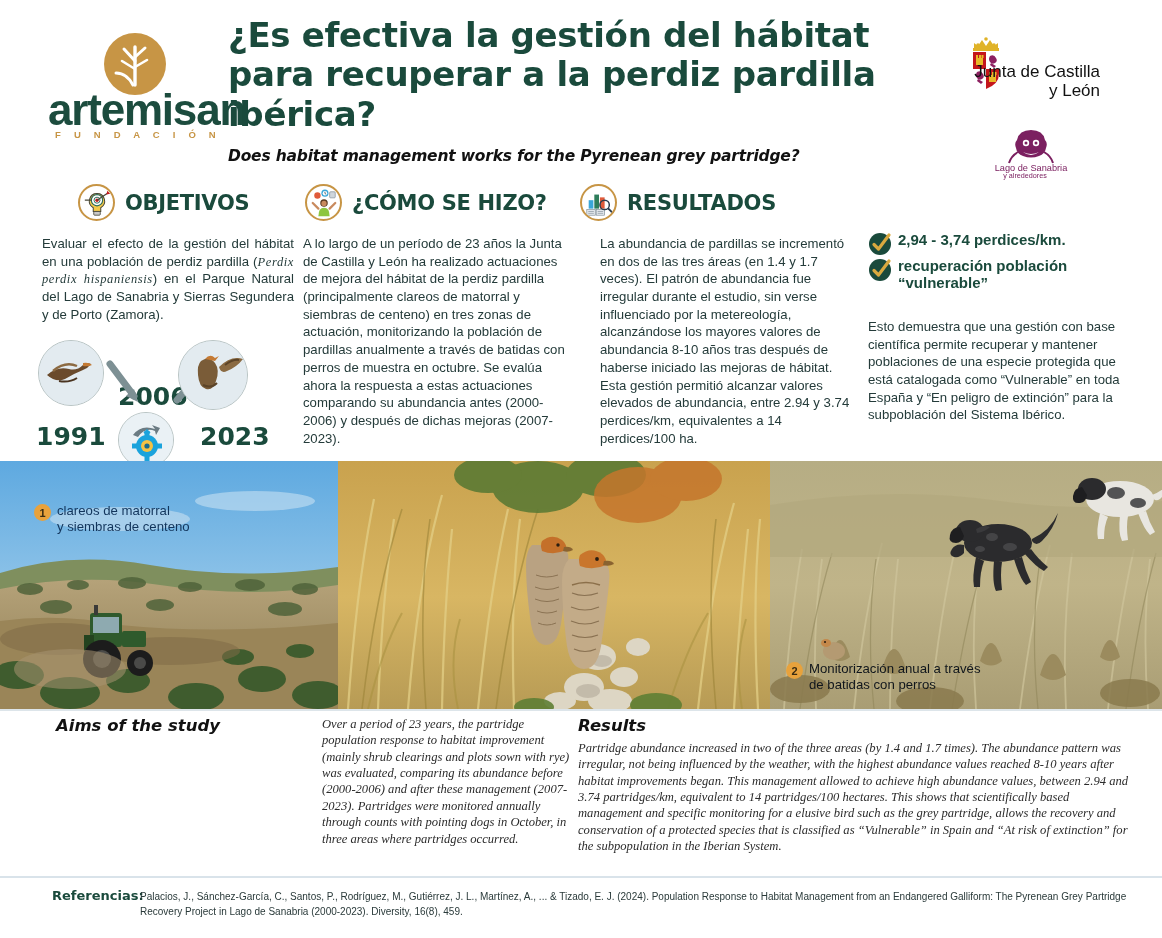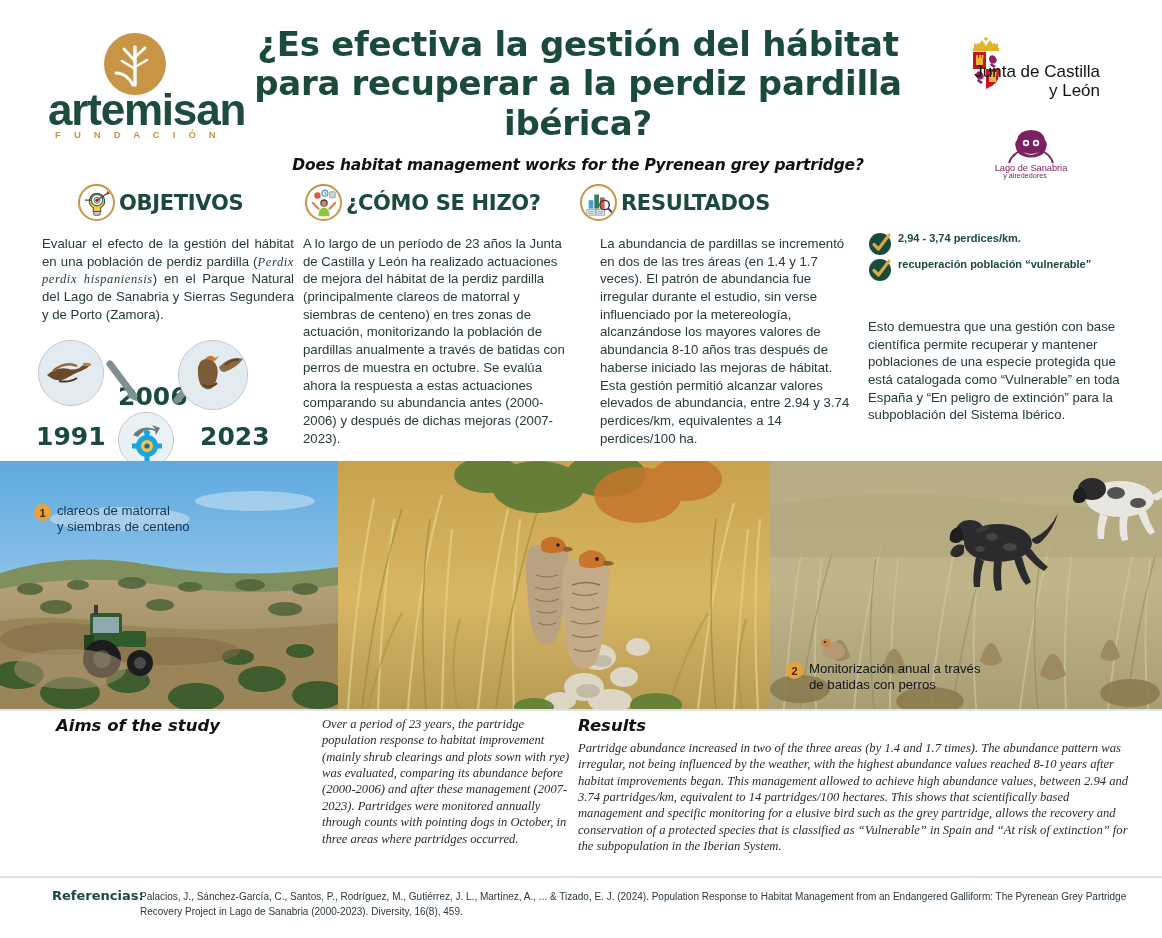--- a/index.html
+++ b/index.html
@@ -26,21 +26,21 @@
     font-size:44px; font-weight:700; color:#1c4c3e; letter-spacing:-1.2px;
     text-align:right; line-height:1;
   }
   .art-sub {
     position:absolute; left:0; top:96px; width:180px;
     font-family:"Liberation Sans", sans-serif;
     font-size:9.5px; font-weight:700; color:#c79545; letter-spacing:5.2px;
     text-align:center;
   }
 
-  .title-block { position:absolute; left:228px; top:25px; width:700px; text-align:center; }
+  .title-block { position:absolute; left:228px; top:16px; width:700px; }
   .title-main {
     font-family:"DejaVu Sans", sans-serif;
     font-size:34px; font-weight:700; color:#1a4a3c; line-height:1.16;
     letter-spacing:-0.3px;
   }
   .title-sub {
     margin-top:13px;
     font-family:"DejaVu Sans", sans-serif;
     font-size:15.5px; font-weight:700; font-style:italic; color:#111;
     letter-spacing:-0.2px;
@@ -49,21 +49,21 @@
   .logo-junta { position:absolute; left:960px; top:32px; width:140px; height:82px; }
   .junta-shield { position:absolute; left:0px; top:0px; width:56px; height:72px; }
   .junta-text {
     position:absolute; left:8px; top:30px; width:132px;
     font-family:"Liberation Sans", sans-serif; color:#111;
     font-size:17px; font-weight:400; line-height:1.12; text-align:right;
   }
   .logo-sanabria { position:absolute; left:985px; top:128px; width:92px; height:52px; }
 
   
-  .sec-head { position:absolute; display:flex; align-items:center; gap:4px; }
+  .sec-head { position:absolute; display:flex; align-items:center; gap:10px; }
   .sec-icon {
     width:37px; height:37px; border-radius:50%;
     border:2.5px solid #c79545; background:#fff;
     display:flex; align-items:center; justify-content:center;
     flex:0 0 auto; overflow:hidden;
   }
   .sec-title {
     font-family:"DejaVu Sans", sans-serif;
     font-size:21px; font-weight:700; color:#1a4a3c; letter-spacing:-0.3px;
     white-space:nowrap;
@@ -87,21 +87,21 @@
     position:absolute; font-family:"DejaVu Sans", sans-serif;
     font-weight:700; color:#1a4a3c;
   }
 
   
   .checks { position:absolute; left:868px; top:232px; width:290px; }
   .check-row { display:flex; align-items:flex-start; gap:6px; margin-bottom:2px; }
   .check-ic { flex:0 0 auto; width:24px; height:24px; margin-top:0px; }
   .check-tx {
     font-family:"Liberation Sans", sans-serif;
-    font-size:11px; font-weight:700; color:#1a4a3c; line-height:1.12;
+    font-size:15px; font-weight:700; color:#1a4a3c; line-height:1.12;
   }
 
   
   .photos { position:absolute; left:0; top:461px; width:1162px; height:248px; display:flex; }
   .photo { position:relative; overflow:hidden; }
   .ph1 { width:338px; }
   .ph2 { width:432px; }
   .ph3 { width:392px; }
 
   .cap { position:absolute; display:flex; align-items:flex-start; gap:6px; }

